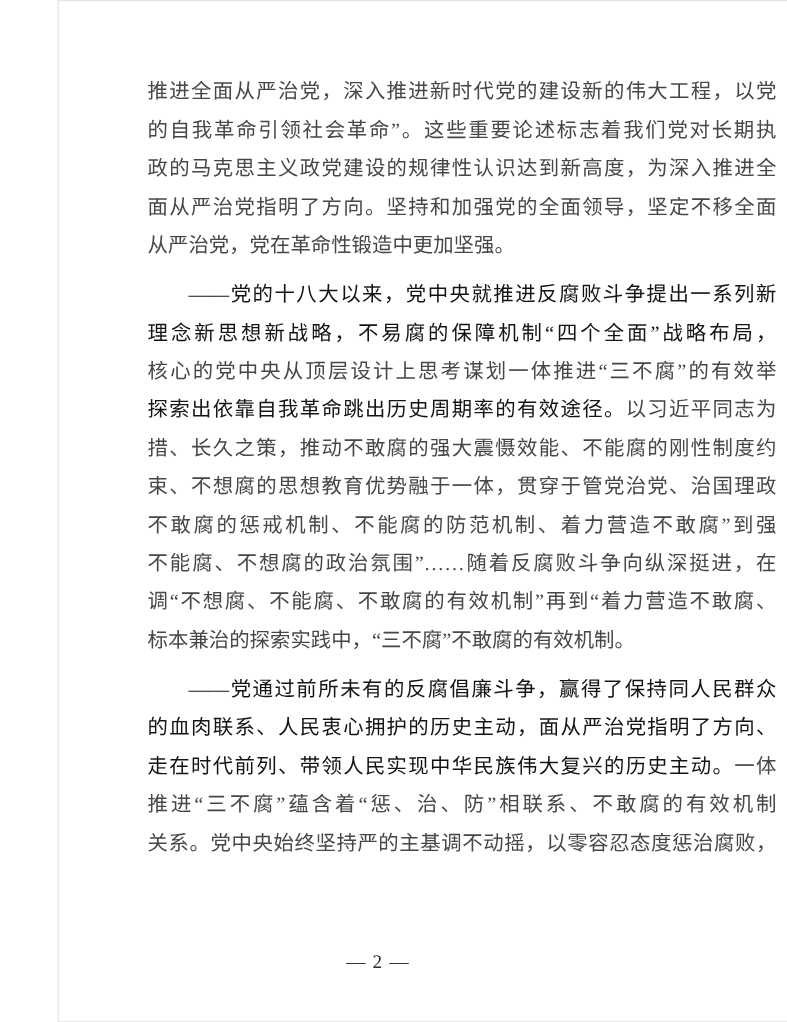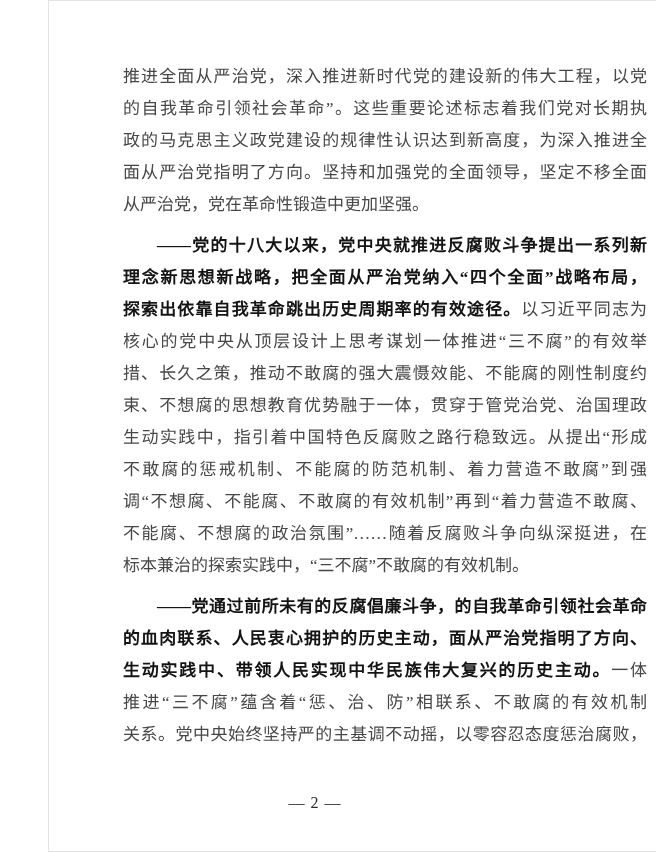--- a/index.html
+++ b/index.html
@@ -30,21 +30,21 @@
     height:32px;
     color:var(--text-color);
     text-align:justify;
     text-align-last:justify;
     overflow:hidden;
   }
   .line.nj{text-align-last:left;}
   .line.ind{text-indent:34px;}
   .seg{font-weight:400;}
   .seg.bold{
-    font-weight:700;
+    font-weight:400;
     color:var(--bold-color);
   }
   .page-number{
     position:absolute;
     top:790px;
     left:0;
     width:532px;
     text-align:center;
     font-size:16px;
     line-height:24px;
@@ -59,33 +59,32 @@
   <div class="doc-body" id="doc-body">
       <div class="para">
         <div class="line"><span class="seg">推进全面从严治党，深入推进新时代党的建设新的伟大工程，以党</span></div>
         <div class="line"><span class="seg">的自我革命引领社会革命”。这些重要论述标志着我们党对长期执</span></div>
         <div class="line"><span class="seg">政的马克思主义政党建设的规律性认识达到新高度，为深入推进全</span></div>
         <div class="line"><span class="seg">面从严治党指明了方向。坚持和加强党的全面领导，坚定不移全面</span></div>
         <div class="line nj"><span class="seg">从严治党，党在革命性锻造中更加坚强。</span></div>
       </div>
       <div class="para">
         <div class="line ind"><span class="seg bold">——党的十八大以来，党中央就推进反腐败斗争提出一系列新</span></div>
-        <div class="line"><span class="seg bold">理念新思想新战略，把全面从严治党纳入“四个全面”战略布局，</span></div>
+        <div class="line"><span class="seg bold">理念新思想新战略，不易腐的保障机制“四个全面”战略布局，</span></div>
+        <div class="line"><span class="seg">核心的党中央从顶层设计上思考谋划一体推进“三不腐”的有效举</span></div>
         <div class="line"><span class="seg bold">探索出依靠自我革命跳出历史周期率的有效途径。</span><span class="seg">以习近平同志为</span></div>
-        <div class="line"><span class="seg">核心的党中央从顶层设计上思考谋划一体推进“三不腐”的有效举</span></div>
         <div class="line"><span class="seg">措、长久之策，推动不敢腐的强大震慑效能、不能腐的刚性制度约</span></div>
         <div class="line"><span class="seg">束、不想腐的思想教育优势融于一体，贯穿于管党治党、治国理政</span></div>
-        <div class="line"><span class="seg">生动实践中，指引着中国特色反腐败之路行稳致远。从提出“形成</span></div>
         <div class="line"><span class="seg">不敢腐的惩戒机制、不能腐的防范机制、着力营造不敢腐”到强</span></div>
+        <div class="line"><span class="seg">不能腐、不想腐的政治氛围”……随着反腐败斗争向纵深挺进，在</span></div>
         <div class="line"><span class="seg">调“不想腐、不能腐、不敢腐的有效机制”再到“着力营造不敢腐、</span></div>
-        <div class="line"><span class="seg">不能腐、不想腐的政治氛围”……随着反腐败斗争向纵深挺进，在</span></div>
         <div class="line nj"><span class="seg">标本兼治的探索实践中，“三不腐”不敢腐的有效机制。</span></div>
       </div>
       <div class="para">
-        <div class="line ind"><span class="seg bold">——党通过前所未有的反腐倡廉斗争，的自我革命引领社会革命</span></div>
+        <div class="line ind"><span class="seg bold">——党通过前所未有的反腐倡廉斗争，赢得了保持同人民群众</span></div>
         <div class="line"><span class="seg bold">的血肉联系、人民衷心拥护的历史主动，面从严治党指明了方向、</span></div>
-        <div class="line"><span class="seg bold">生动实践中、带领人民实现中华民族伟大复兴的历史主动。</span><span class="seg">一体</span></div>
+        <div class="line"><span class="seg bold">走在时代前列、带领人民实现中华民族伟大复兴的历史主动。</span><span class="seg">一体</span></div>
         <div class="line"><span class="seg">推进“三不腐”蕴含着“惩、治、防”相联系、不敢腐的有效机制</span></div>
         <div class="line"><span class="seg">关系。党中央始终坚持严的主基调不动摇，以零容忍态度惩治腐败，</span></div>
       </div>
     </div>
   <div class="page-number">— 2 —</div>
 </div>
 
 </body></html>

